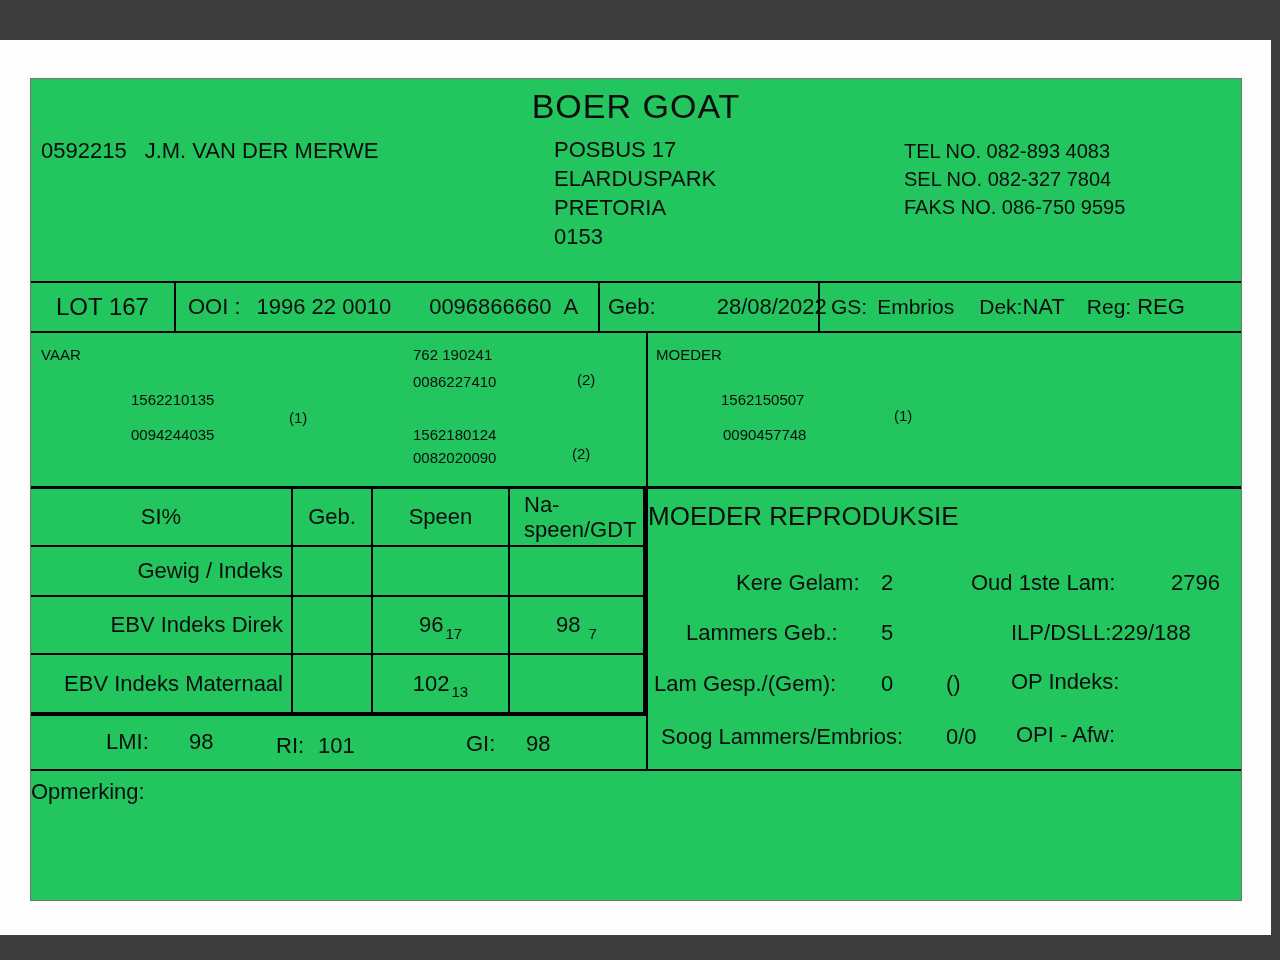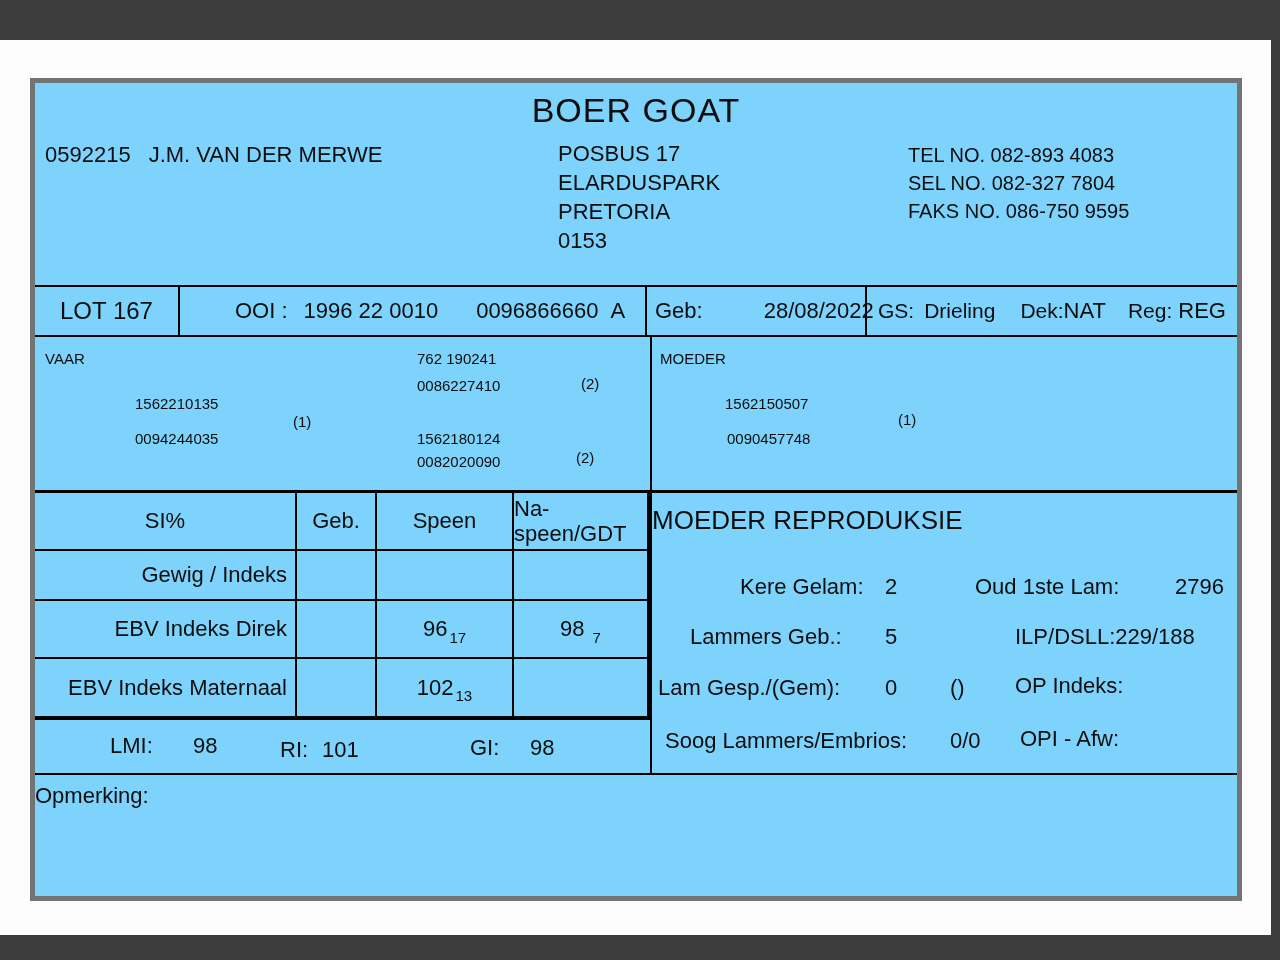--- a/index.html
+++ b/index.html
@@ -12,58 +12,58 @@
     overflow: hidden;
   }
   .page {
     position: absolute; left: 0; top: 40px;
     width: 1271px; height: 895px;
     background: #fdfdfd;
   }
   .card {
     position: absolute; left: 30px; top: 38px;
     width: 1212px; height: 823px;
-    border: 5px solid #737373;
-    background: #7dd3fc;
+    border: 1px solid #737373;
+    background: #22c55e;
     display: flex; flex-direction: column;
   }
   .abs { position: absolute; white-space: nowrap; }
 
   
   .sec-header { height: 204px; border-bottom: 2px solid #000; position: relative; font-size: 22px; }
   .title { position: absolute; top: 8px; left: 0; width: 100%; text-align: center; font-size: 34px; letter-spacing: 1px; }
   .addr { line-height: 29px; white-space: nowrap; }
   .contacts { font-size: 20px; line-height: 28px; white-space: nowrap; }
 
   
   .sec-lot { height: 50px; border-bottom: 2px solid #000; display: flex; font-size: 22px; }
   .sec-lot > div { display: flex; align-items: center; }
   .cell-lot { width: 145px; border-right: 2px solid #000; justify-content: center; font-size: 24px; }
-  .cell-ooi { width: 424px; border-right: 2px solid #000; padding-left: 12px; margin-left: 43px; }
+  .cell-ooi { width: 424px; border-right: 2px solid #000; padding-left: 12px; }
   .cell-geb { width: 220px; border-right: 2px solid #000; padding-left: 8px; gap: 35px; }
   .cell-gs  { flex: 1; padding-left: 11px; font-size: 21px; }
 
   
   .sec-pedigree { height: 156px; border-bottom: 3px solid #000; display: flex; font-size: 15px; }
   .vaar { width: 617px; border-right: 2px solid #000; position: relative; }
   .moeder { flex: 1; position: relative; }
 
   
   .sec-mid { height: 282px; border-bottom: 2px solid #000; display: flex; }
   .mid-left { width: 617px; border-right: 2px solid #000; display: flex; flex-direction: column; }
   .si-table {
     height: 227px; border-right: 3px solid #000; border-bottom: 4px solid #000;
     display: grid; grid-template-columns: 262px 80px 137px 1fr;
     grid-template-rows: 58px 50px 58px 1fr; font-size: 22px;
   }
   .si-table > div { display: flex; align-items: center; justify-content: center; }
   .br { border-right: 2px solid #000; }
   .bb { border-bottom: 2px solid #000; }
   .row-label { justify-content: flex-end !important; padding-right: 8px; white-space: nowrap; }
-  .hdr-na { justify-content: flex-start !important; padding-left: 0; white-space: normal !important; line-height: 25px; }
+  .hdr-na { justify-content: flex-start !important; padding-left: 14px; white-space: normal !important; line-height: 25px; }
   .sub { font-size: 15px; transform: translateY(8px); margin-left: 2px; }
   .lmi-row { flex: 1; position: relative; font-size: 22px; }
   .mid-right { flex: 1; position: relative; font-size: 22px; }
   .rep-title { position: absolute; top: 12px; left: 0; width: 100%; text-align: left; font-size: 26px; }
 
   
   .sec-opm { flex: 1; position: relative; font-size: 22px; }
 </style>
 </head>
 <body>
@@ -96,21 +96,21 @@
         <span style="margin-left:16px;">1996 22 0010</span>
         <span style="margin-left:38px;">0096866660</span>
         <span style="margin-left:12px;">A</span>
       </div>
       <div class="cell-geb">
         <span>Geb:</span>
         <span style="margin-left:26px;">28/08/2022</span>
       </div>
       <div class="cell-gs">
         <span>GS:</span>
-        <span style="margin-left:10px;">Drieling</span>
+        <span style="margin-left:10px;">Embrios</span>
         <span style="margin-left:25px;">Dek:</span>
         <span style="font-size:22px;">NAT</span>
         <span style="margin-left:22px;">Reg:</span>
         <span style="margin-left:6px; font-size:22px;">REG</span>
       </div>
     </div>
 
     <div class="sec-pedigree">
       <div class="vaar">
         <span class="abs" style="left:10px; top:13px;">VAAR</span>

